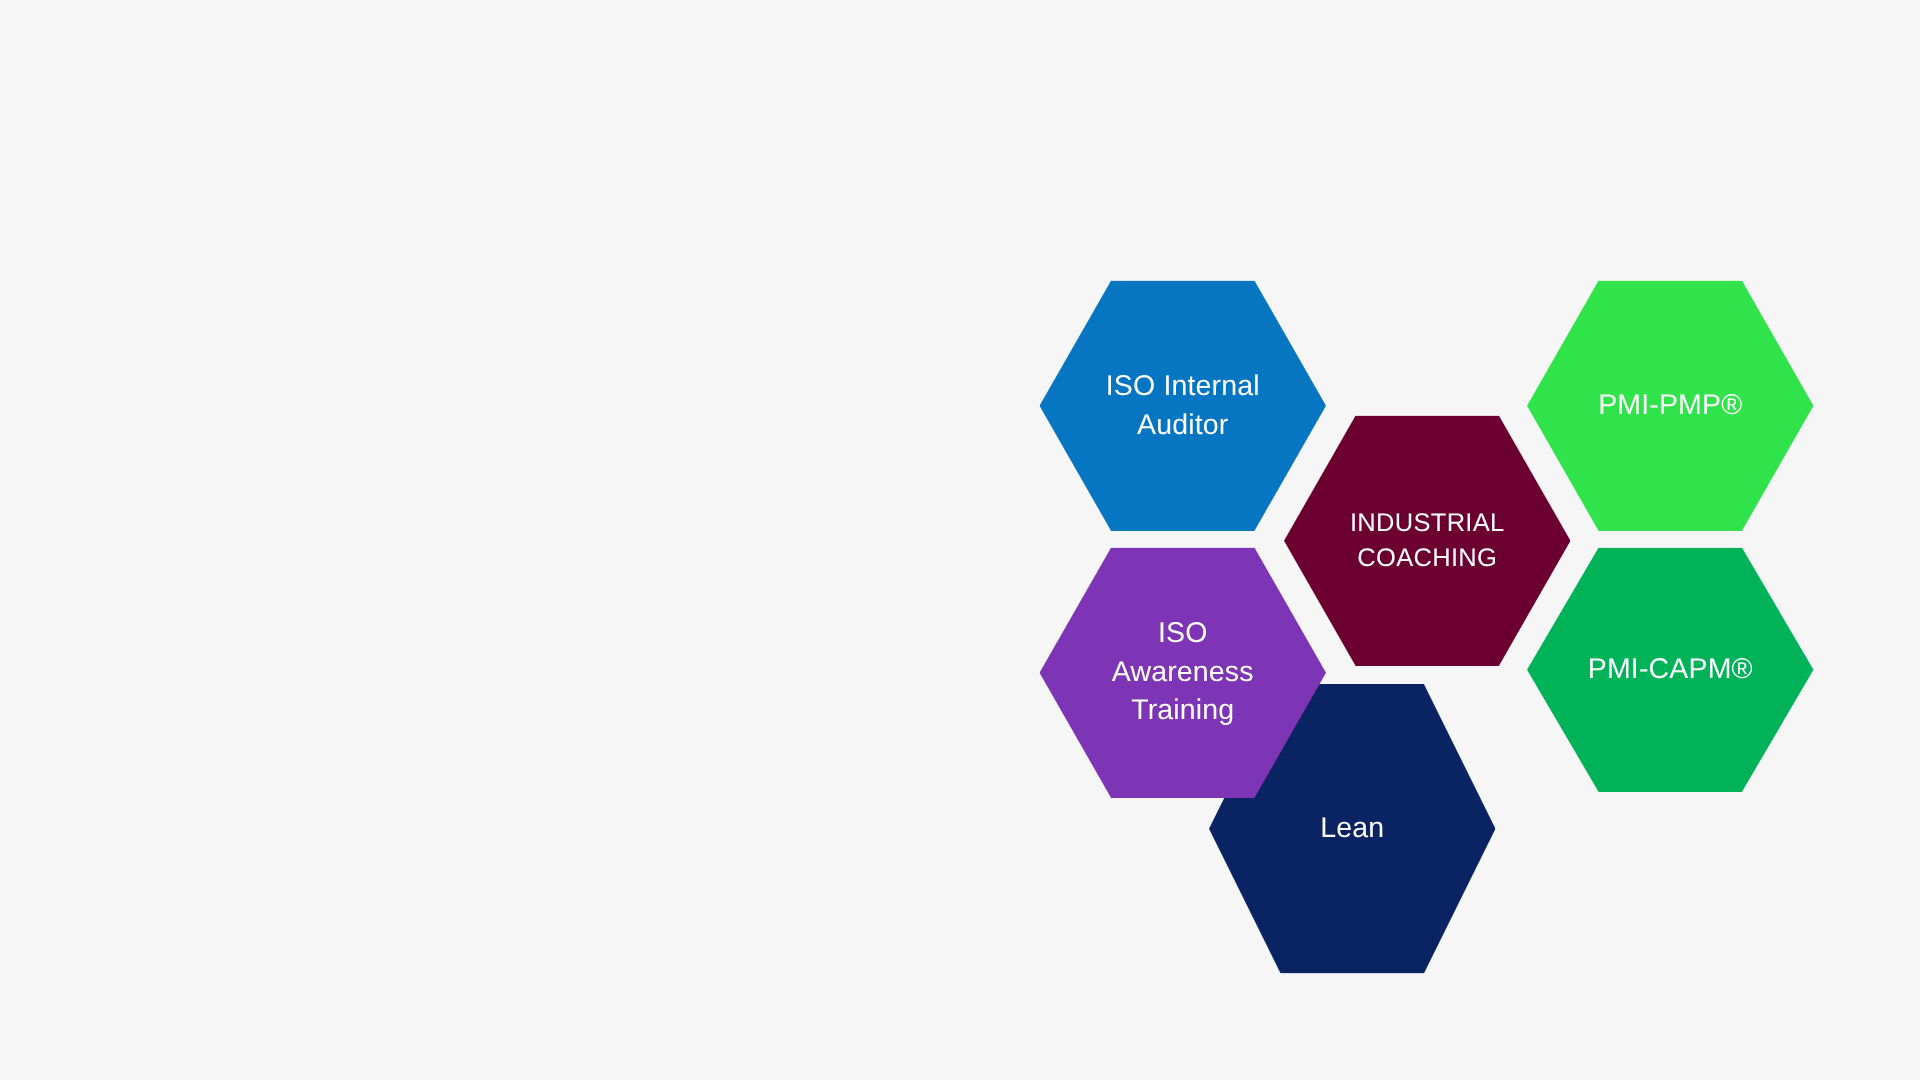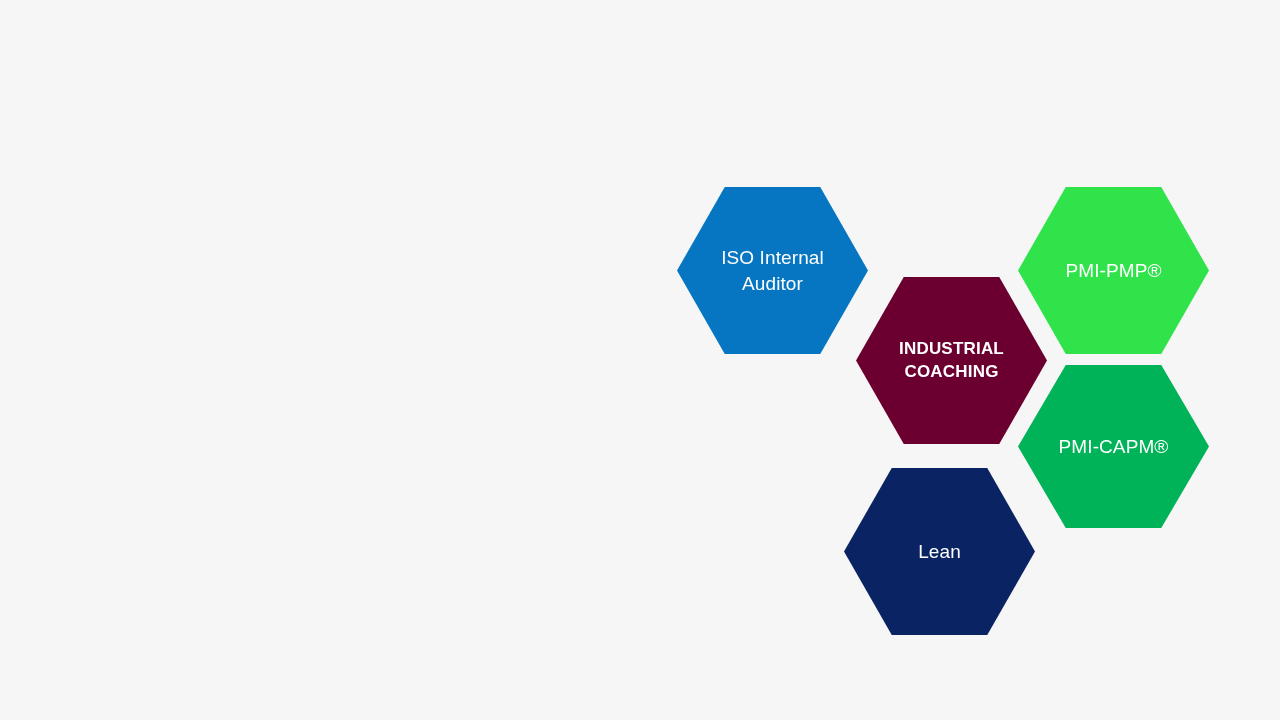--- a/index.html
+++ b/index.html
@@ -51,24 +51,29 @@
 </head>
 <body>
 
 <div id="diagram" style="background: rgb(246, 246, 246); width: 1280px; height: 720px;">
     <div class="hex" style="left: 1018px; top: 187px; width: 191px; height: 167px; background: rgb(49, 227, 75); z-index: 1;">
       <span class="hex-label" style="color: rgb(255, 255, 255);">PMI-PMP®</span>
     </div>
     <div class="hex" style="left: 1018px; top: 365px; width: 191px; height: 163px; background: rgb(0, 179, 89); z-index: 1;">
       <span class="hex-label" style="color: rgb(255, 255, 255);">PMI-CAPM®</span>
     </div>
-    <div class="hex" style="left: 844px; top: 456px; width: 191px; height: 167px; background: rgb(10, 36, 99); z-index: 1; margin-top: 12px;">
+    <div class="hex" style="left: 806px; top: 456px; width: 191px; height: 193px; background: rgb(10, 36, 99); z-index: 1;">
       <span class="hex-label" style="color: rgb(255, 255, 255);">Lean</span>
     </div>
-    <div class="hex" style="left: 677px; top: 187px; width: 191px; height: 167px; background: rgb(6, 118, 194); z-index: 1;">
+    <div class="hex" style="left: 693px; top: 365px; width: 191px; height: 167px; background: rgb(126, 53, 181); z-index: 1;">
+      <span class="hex-label" style="color: rgb(255, 255, 255);">ISO
+Awareness
+Training</span>
+    </div>
+    <div class="hex" style="left: 693px; top: 187px; width: 191px; height: 167px; background: rgb(6, 118, 194); z-index: 1;">
       <span class="hex-label" style="color: rgb(255, 255, 255);">ISO Internal
 Auditor</span>
     </div>
     <div class="hex" style="left: 856px; top: 277px; width: 191px; height: 167px; background: rgb(107, 0, 48); z-index: 5;">
-      <span class="hex-label center-label" style="font-weight: bold; color: rgb(255, 255, 255);">INDUSTRIAL
+      <span class="hex-label center-label" style="font-weight: normal; color: rgb(255, 255, 255);">INDUSTRIAL
 COACHING</span>
     </div>
   </div>
 
 </body></html>

